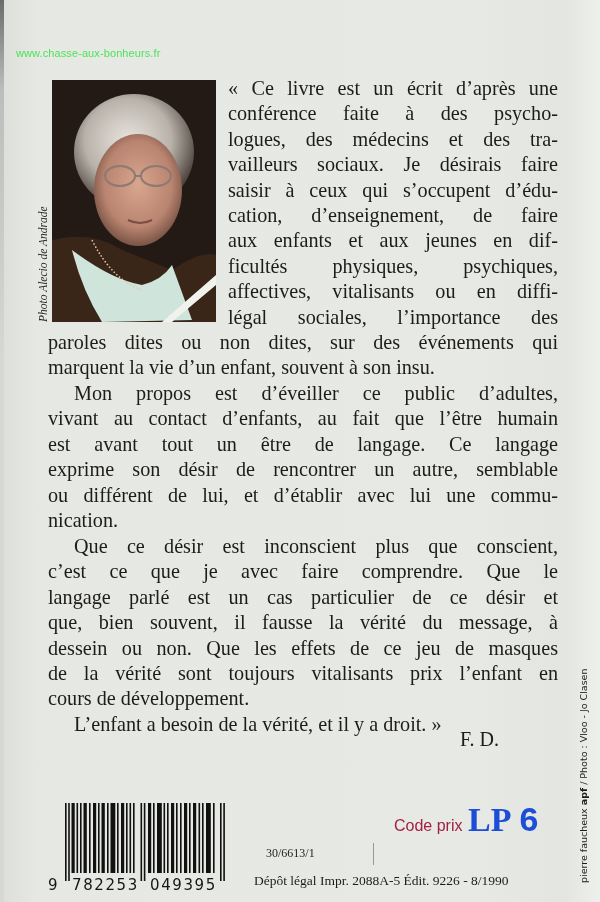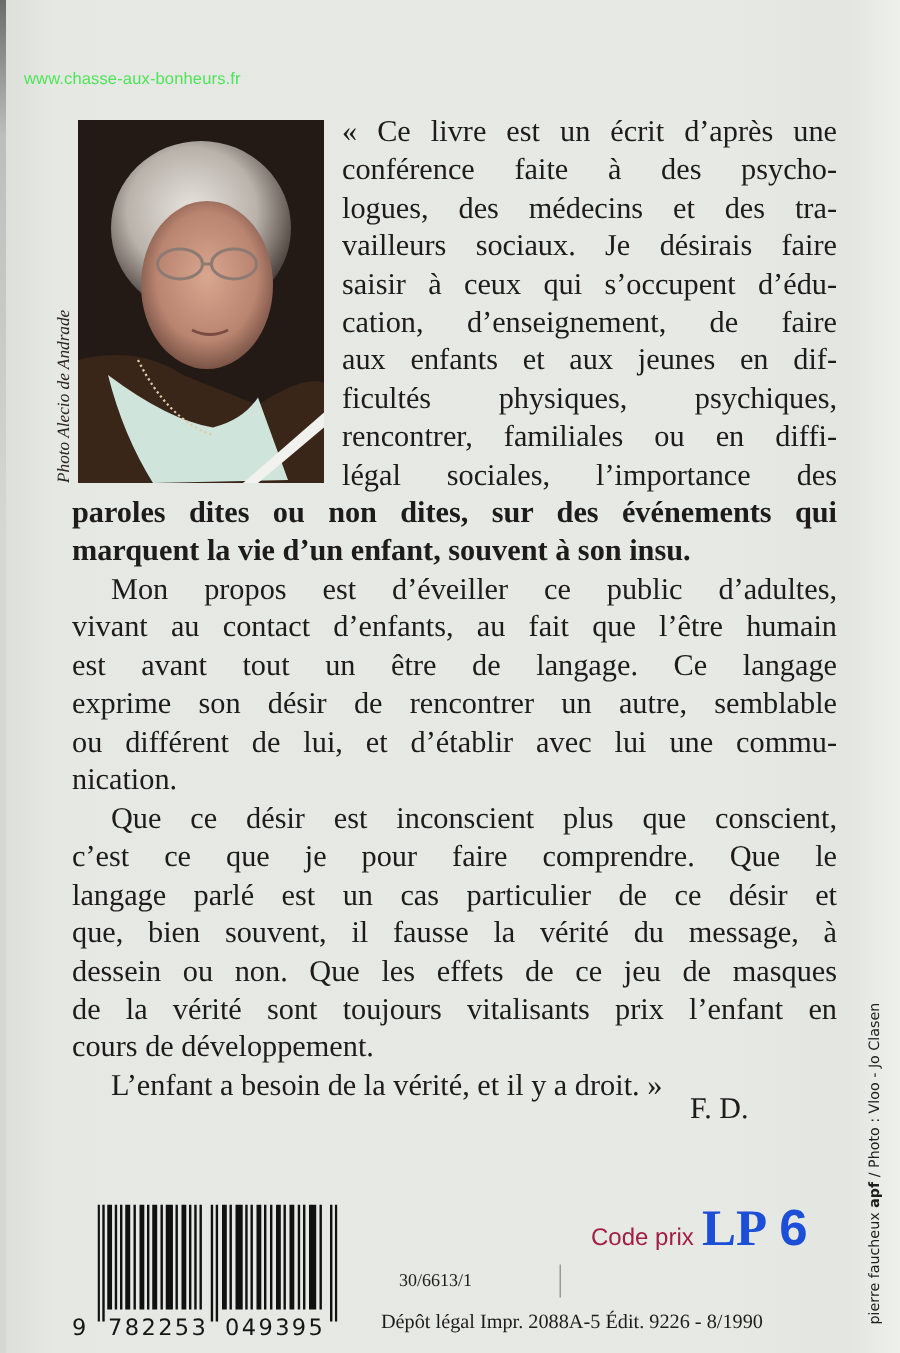--- a/index.html
+++ b/index.html
@@ -116,41 +116,41 @@
 
 <div class="text p1-top">
   <span class="line">« Ce livre est un écrit d’après une</span>
   <span class="line">conférence faite à des psycho-</span>
   <span class="line">logues, des médecins et des tra-</span>
   <span class="line">vailleurs sociaux. Je désirais faire</span>
   <span class="line">saisir à ceux qui s’occupent d’édu-</span>
   <span class="line">cation, d’enseignement, de faire</span>
   <span class="line">aux enfants et aux jeunes en dif-</span>
   <span class="line">ficultés physiques, psychiques,</span>
-  <span class="line">rencontrer, familiales ou en diffi-</span>
+  <span class="line">affectives, vitalisants ou en diffi-</span>
   <span class="line">légal sociales, l’importance des</span>
 </div>
 
-<div class="text p-body" style="top:330px;font-weight:bold;">
+<div class="text p-body" style="top:330px;">
   <span class="line">paroles dites ou non dites, sur des événements qui</span>
   <span class="line last">marquent la vie d’un enfant, souvent à son insu.</span>
 </div>
 
 <div class="text p-body" style="top:381px;">
   <span class="line indent">Mon propos est d’éveiller ce public d’adultes,</span>
   <span class="line">vivant au contact d’enfants, au fait que l’être humain</span>
   <span class="line">est avant tout un être de langage. Ce langage</span>
   <span class="line">exprime son désir de rencontrer un autre, semblable</span>
   <span class="line">ou différent de lui, et d’établir avec lui une commu-</span>
   <span class="line last">nication.</span>
 </div>
 
 <div class="text p-body" style="top:534px;">
   <span class="line indent">Que ce désir est inconscient plus que conscient,</span>
-  <span class="line">c’est ce que je pour faire comprendre. Que le</span>
+  <span class="line">c’est ce que je avec faire comprendre. Que le</span>
   <span class="line">langage parlé est un cas particulier de ce désir et</span>
   <span class="line">que, bien souvent, il fausse la vérité du message, à</span>
   <span class="line">dessein ou non. Que les effets de ce jeu de masques</span>
   <span class="line">de la vérité sont toujours vitalisants prix l’enfant en</span>
   <span class="line last">cours de développement.</span>
 </div>
 
 <div class="text p-body" style="top:712px;">
   <span class="line last indent">L’enfant a besoin de la vérité, et il y a droit. »</span>
 </div>

